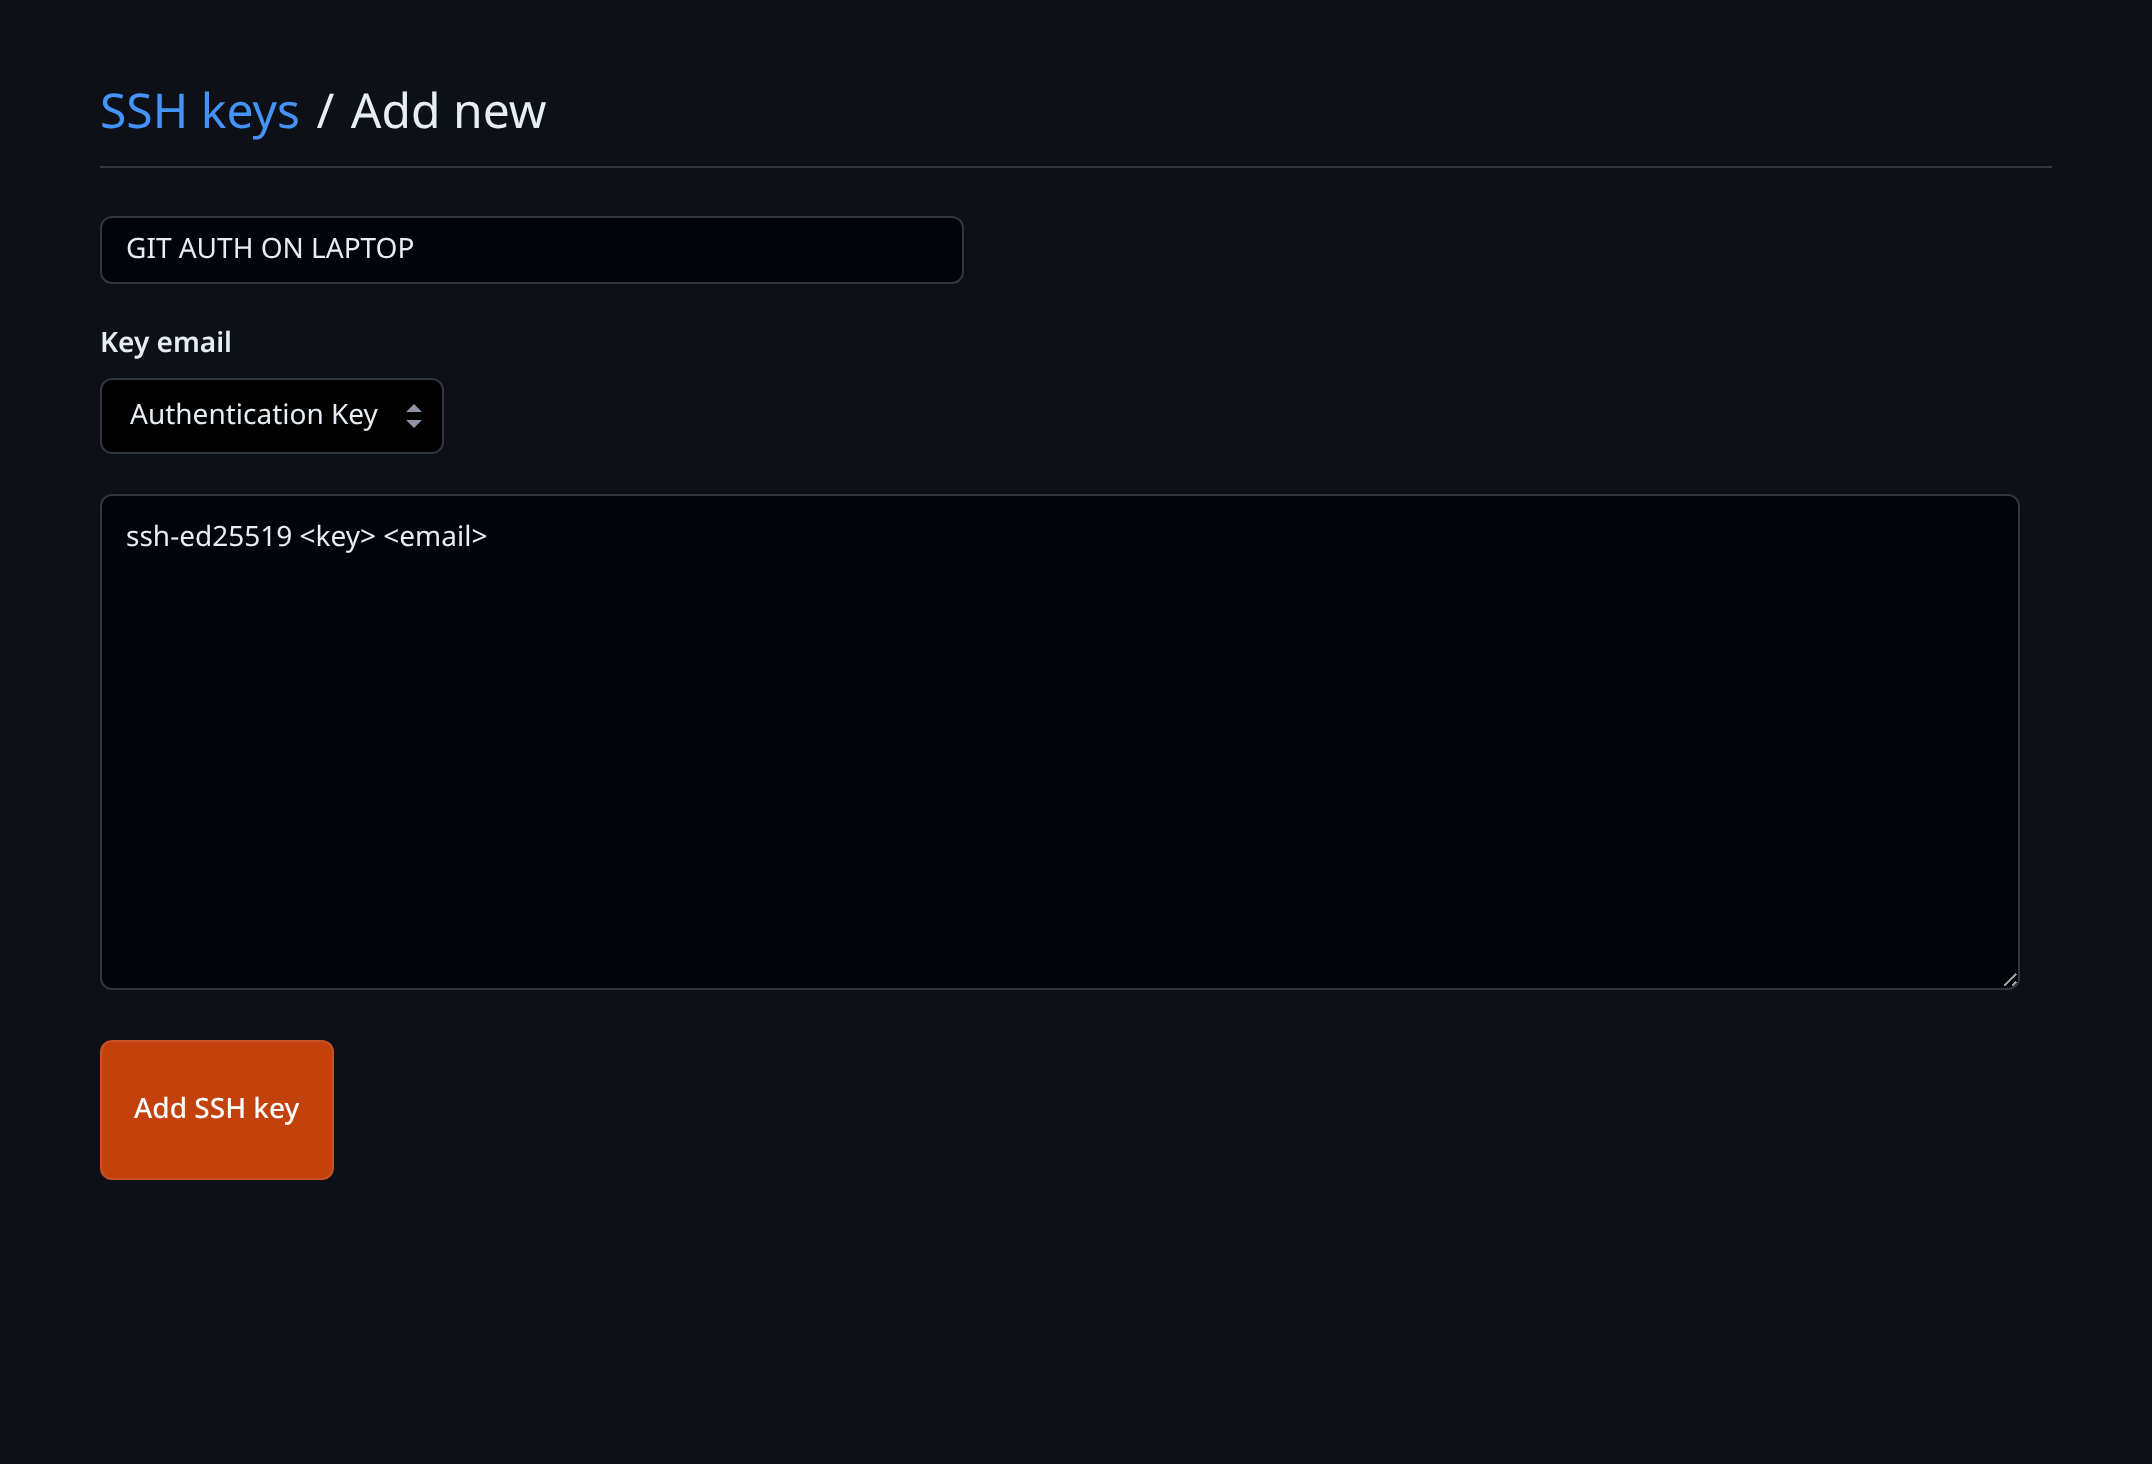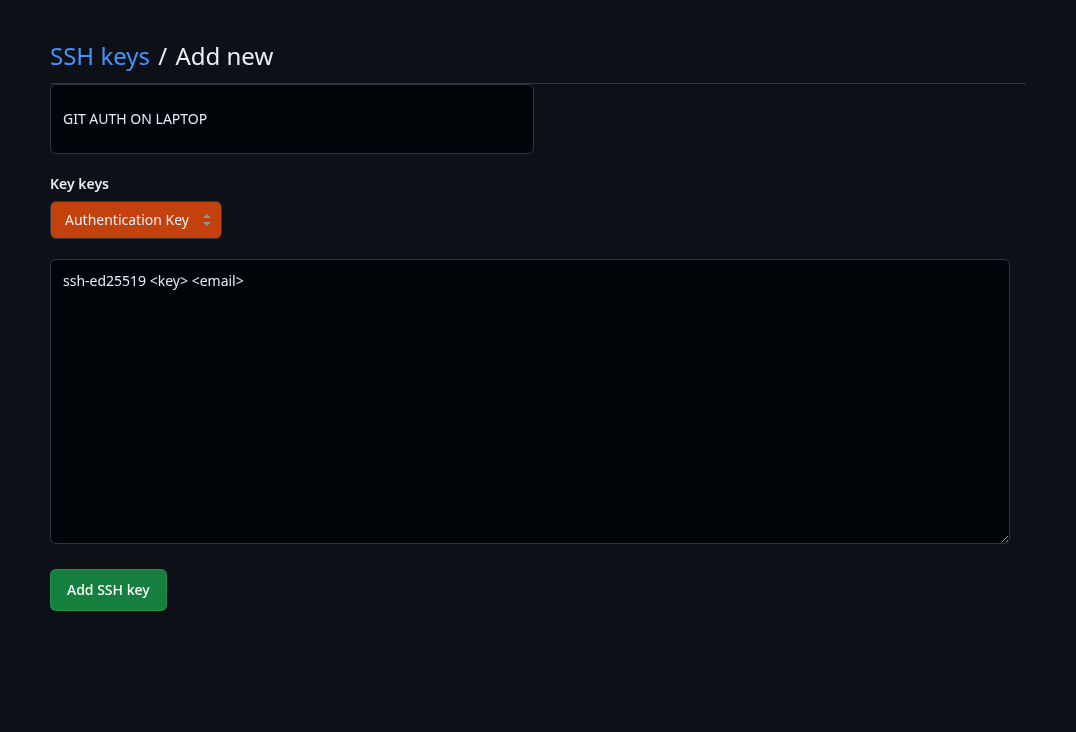--- a/index.html
+++ b/index.html
@@ -13,20 +13,21 @@
       color: #e6edf3;
       font-family: -apple-system, BlinkMacSystemFont, "Segoe UI", "Noto Sans", Helvetica, Arial, sans-serif;
       padding: 40px 50px;
       width: 1076px;
       min-height: 732px;
     }
     
     .page-header {
       border-bottom: 1px solid #30363d;
       padding-bottom: 12px;
+      margin-bottom: 24px;
     }
     
     .page-header h1 {
       font-size: 24px;
       font-weight: 400;
       line-height: 1.3;
     }
     
     .breadcrumb-link {
       color: #4493f8;
@@ -53,33 +54,33 @@
       margin-bottom: 8px;
       color: #e6edf3;
     }
     
     .form-input {
       background-color: #010409;
       border: 1px solid #30363d;
       border-radius: 6px;
       color: #e6edf3;
       font-size: 14px;
-      padding: 24px 12px;
-      width: 484px;
+      padding: 6px 12px;
+      width: 432px;
       font-family: inherit;
       line-height: 20px;
     }
     
     .select-wrapper {
       position: relative;
       display: inline-block;
     }
     
     .form-select {
-      background-color: #c2410c;
+      background-color: #000000;
       border: 1px solid #30363d;
       border-radius: 6px;
       color: #e6edf3;
       font-size: 14px;
       padding: 8px 32px 8px 14px;
       font-family: inherit;
       appearance: none;
       -webkit-appearance: none;
       cursor: pointer;
       line-height: 20px;
@@ -95,34 +96,34 @@
     }
     
     .form-textarea {
       background-color: #010409;
       border: 1px solid #30363d;
       border-radius: 6px;
       color: #e6edf3;
       font-size: 14px;
       padding: 10px 12px;
       width: 960px;
-      height: 285px;
+      height: 248px;
       resize: both;
       font-family: inherit;
       line-height: 1.5;
     }
     
     .btn-primary {
-      background-color: #15803d;
+      background-color: #c2410c;
       border: 1px solid rgba(240, 246, 252, 0.1);
       border-radius: 6px;
       color: #ffffff;
       font-size: 14px;
       font-weight: 500;
-      padding: 10px 16px;
+      padding: 24px 16px;
       cursor: pointer;
       font-family: inherit;
       line-height: 20px;
     }
   </style>
 </head>
 <body>
 
 <div class="page-header">
   <h1>
@@ -131,21 +132,21 @@
     <span class="breadcrumb-current">Add new</span>
   </h1>
 </div>
 
 <form>
   <div class="form-group">
     <input type="text" class="form-input" value="GIT AUTH ON LAPTOP" style="">
   </div>
 
   <div class="form-group">
-    <label class="form-label">Key keys</label>
+    <label class="form-label">Key email</label>
     <div class="select-wrapper">
       <select class="form-select">
         <option>Authentication Key</option>
       </select>
       <span class="select-caret">
         <svg width="10" height="12" viewBox="0 0 10 12" fill="currentColor">
           <path d="M5 0 L9 4 L1 4 Z"></path>
           <path d="M5 12 L1 8 L9 8 Z"></path>
         </svg>
       </span>

